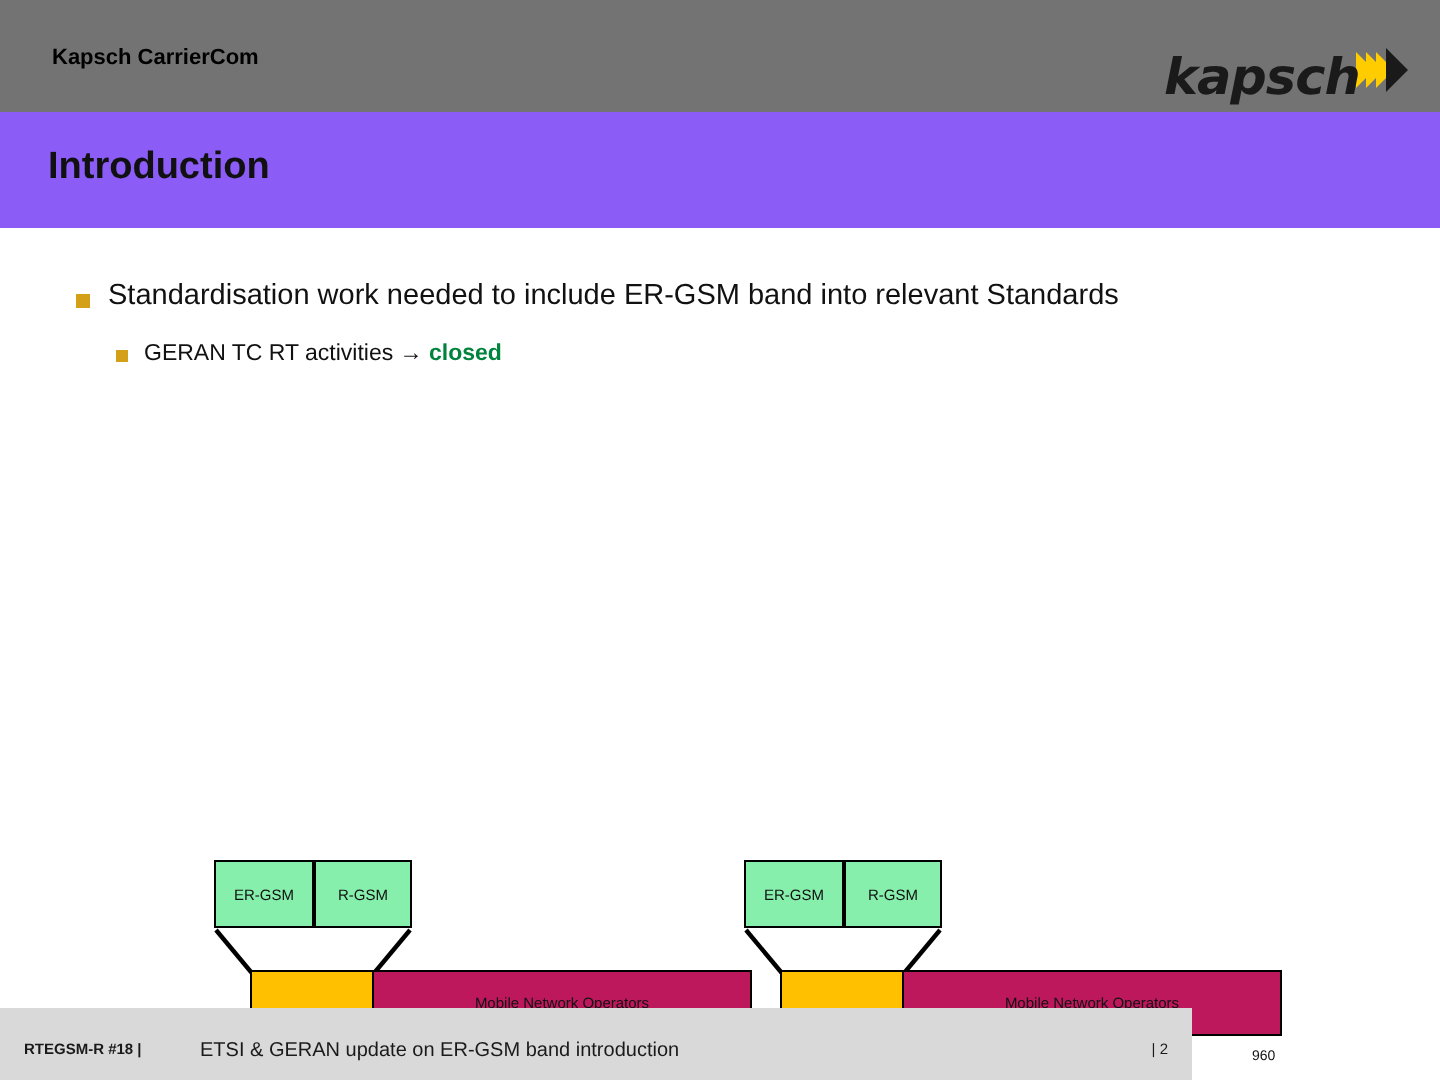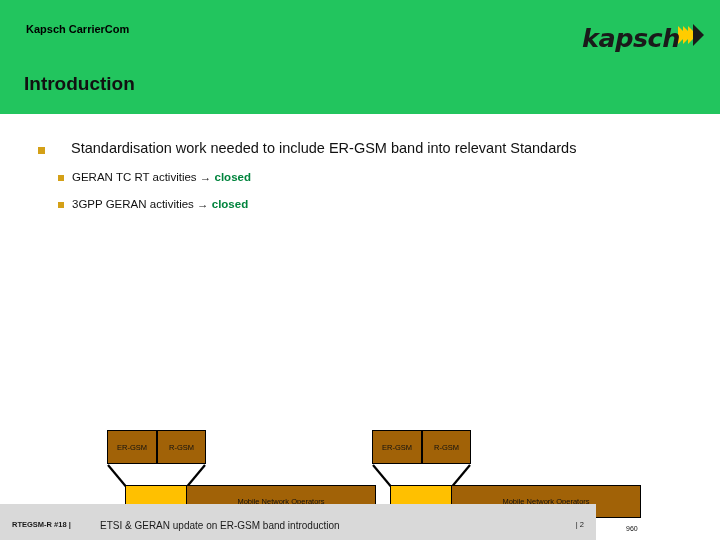--- a/index.html
+++ b/index.html
@@ -14,21 +14,21 @@
     overflow: hidden;
     position: relative;
   }
 
   
   .slide-header {
     position: absolute;
     left: 0; top: 0;
     width: 720px;
     height: 56px;
-    background: #22c55e;
+    background: #737373;
   }
   .brand-text {
     position: absolute;
     left: 26px;
     top: 23px;
     font-size: 11px;
     font-weight: bold;
     color: #000000;
     letter-spacing: 0px;
     white-space: nowrap;
@@ -69,21 +69,21 @@
   .chev.k { border-left: 11px solid #1a1a1a;
             border-top: 11px solid transparent;
             border-bottom: 11px solid transparent; }
 
   
   .title-band {
     position: absolute;
     left: 0; top: 56px;
     width: 720px;
     height: 58px;
-    background: #22c55e;
+    background: #8b5cf6;
   }
   .slide-title {
     position: absolute;
     left: 24px;
     top: 17px;
     font-size: 19px;
     font-weight: bold;
     color: #111111;
     white-space: nowrap;
   }
@@ -95,21 +95,20 @@
     width: 720px;
     height: 390px;
   }
   .bullet-l1 {
     position: absolute;
     left: 38px;
     top: 27px;
     display: flex;
     align-items: flex-start;
     white-space: nowrap;
-    gap: 17px;
   }
   .bullet-sq {
     width: 7px; height: 7px;
     background: #d4a017;
     margin-top: 6px;
     margin-right: 9px;
     flex: 0 0 auto;
   }
   .bullet-sq.small {
     width: 6px; height: 6px;
@@ -139,21 +138,21 @@
   
   .diagram {
     position: absolute;
     left: 0;
     top: 185px;
     width: 720px;
     height: 140px;
   }
   .band-box {
     position: absolute;
-    background: #a16207;
+    background: #86efac;
     border: 1.4px solid #000000;
     box-sizing: border-box;
     display: flex;
     align-items: center;
     justify-content: center;
     font-size: 7.5px;
     color: #111111;
     white-space: nowrap;
   }
   .spectrum-seg {
@@ -161,21 +160,21 @@
     box-sizing: border-box;
     border: 1.4px solid #000000;
     display: flex;
     align-items: center;
     justify-content: center;
     font-size: 7.5px;
     color: #111111;
     white-space: nowrap;
   }
   .spectrum-seg.yellow { background: #ffc000; }
-  .spectrum-seg.gray   { background: #a16207; }
+  .spectrum-seg.gray   { background: #be185d; }
   .axis-label {
     position: absolute;
     font-size: 7px;
     color: #111111;
     white-space: nowrap;
   }
   .connector {
     position: absolute;
     overflow: visible;
   }
@@ -239,24 +238,20 @@
   <div class="bullet-l1">
     <span class="bullet-sq"></span>
     <span class="bullet-l1-text">Standardisation work needed to include ER-GSM band into relevant Standards</span>
   </div>
 
   <div class="bullet-l2" style="left:58px; top:57px;">
     <span class="bullet-sq small"></span>
     <span class="bullet-l2-text"><span>GERAN TC RT activities → </span><span class="status-closed">closed</span></span>
   </div>
 
-  <div class="bullet-l2" style="left:58px; top:84px;">
-    <span class="bullet-sq small"></span>
-    <span class="bullet-l2-text"><span>3GPP GERAN activities → </span><span class="status-closed">closed</span></span>
-  </div>
 
 
   <div class="diagram">
 
     <div class="band-box" style="left:107px; top:131px; width:50px; height:34px;">ER-GSM</div>
     <div class="band-box" style="left:157px; top:131px; width:49px; height:34px;">R-GSM</div>
 
     <svg class="connector" style="left:0px; top:160px; width:360px; height:40px;">
       <line x1="108" y1="6" x2="128" y2="30" stroke="#000" stroke-width="2.2"></line>
       <line x1="205" y1="6" x2="185" y2="30" stroke="#000" stroke-width="2.2"></line>

